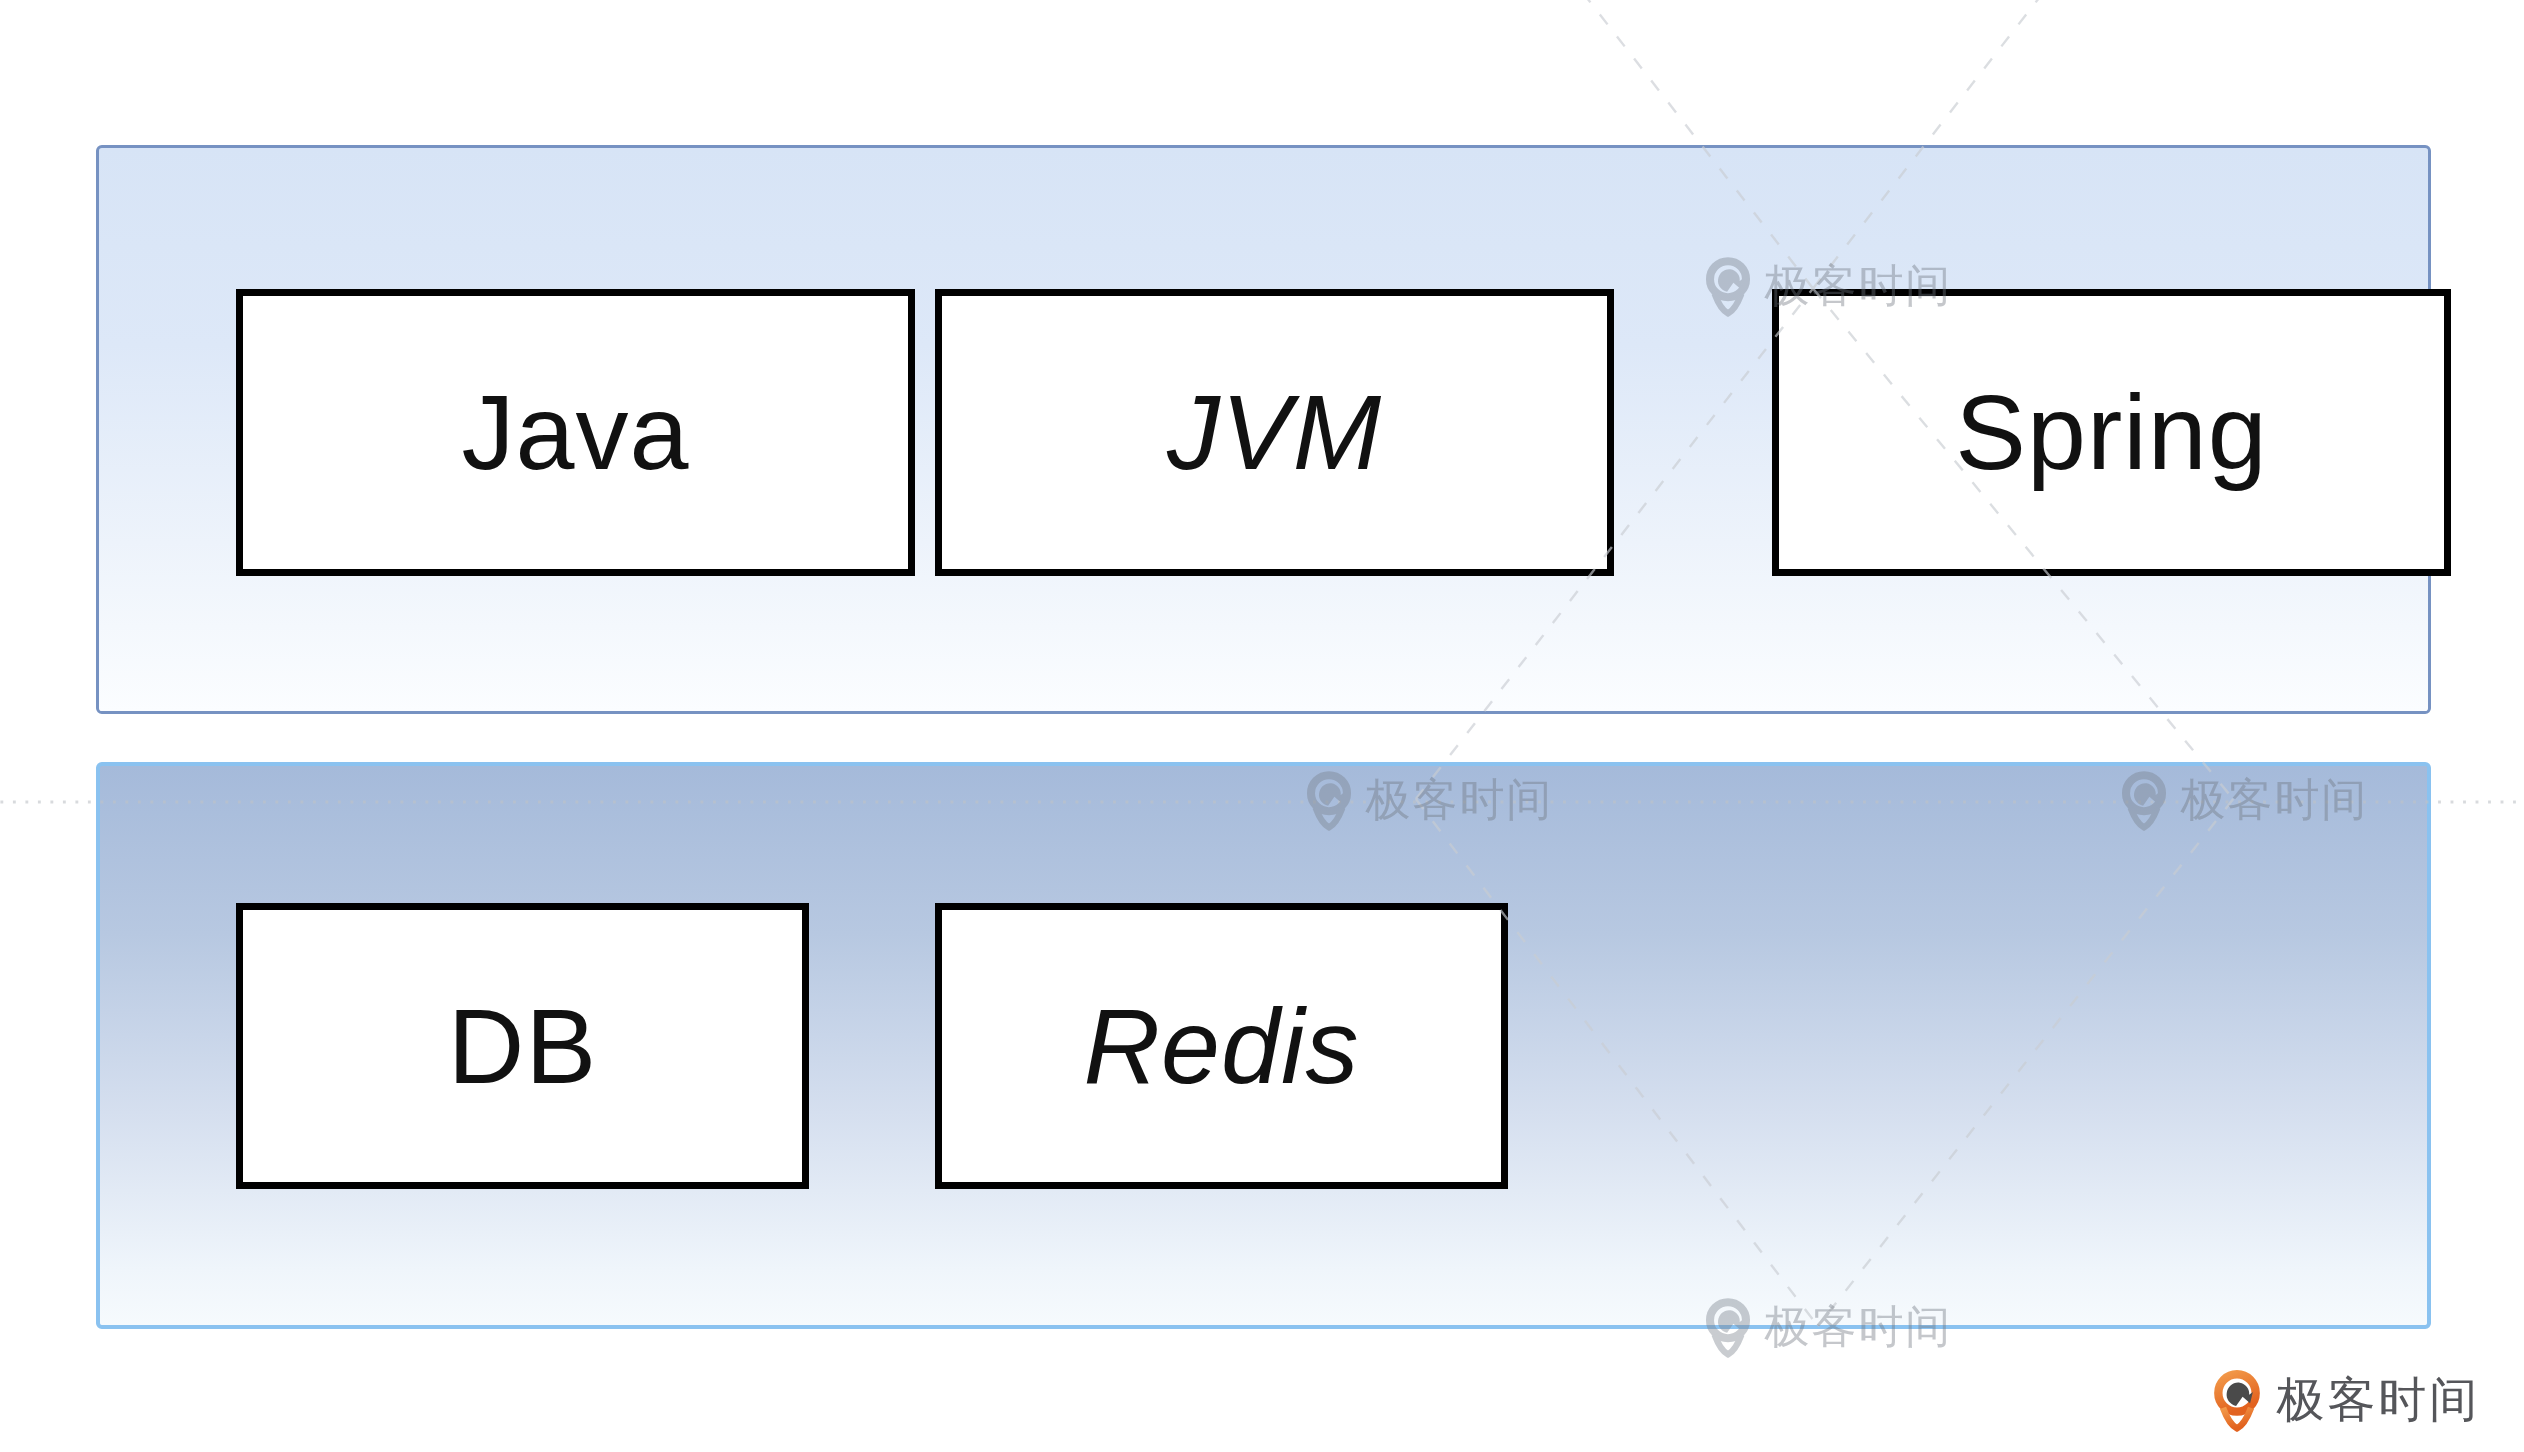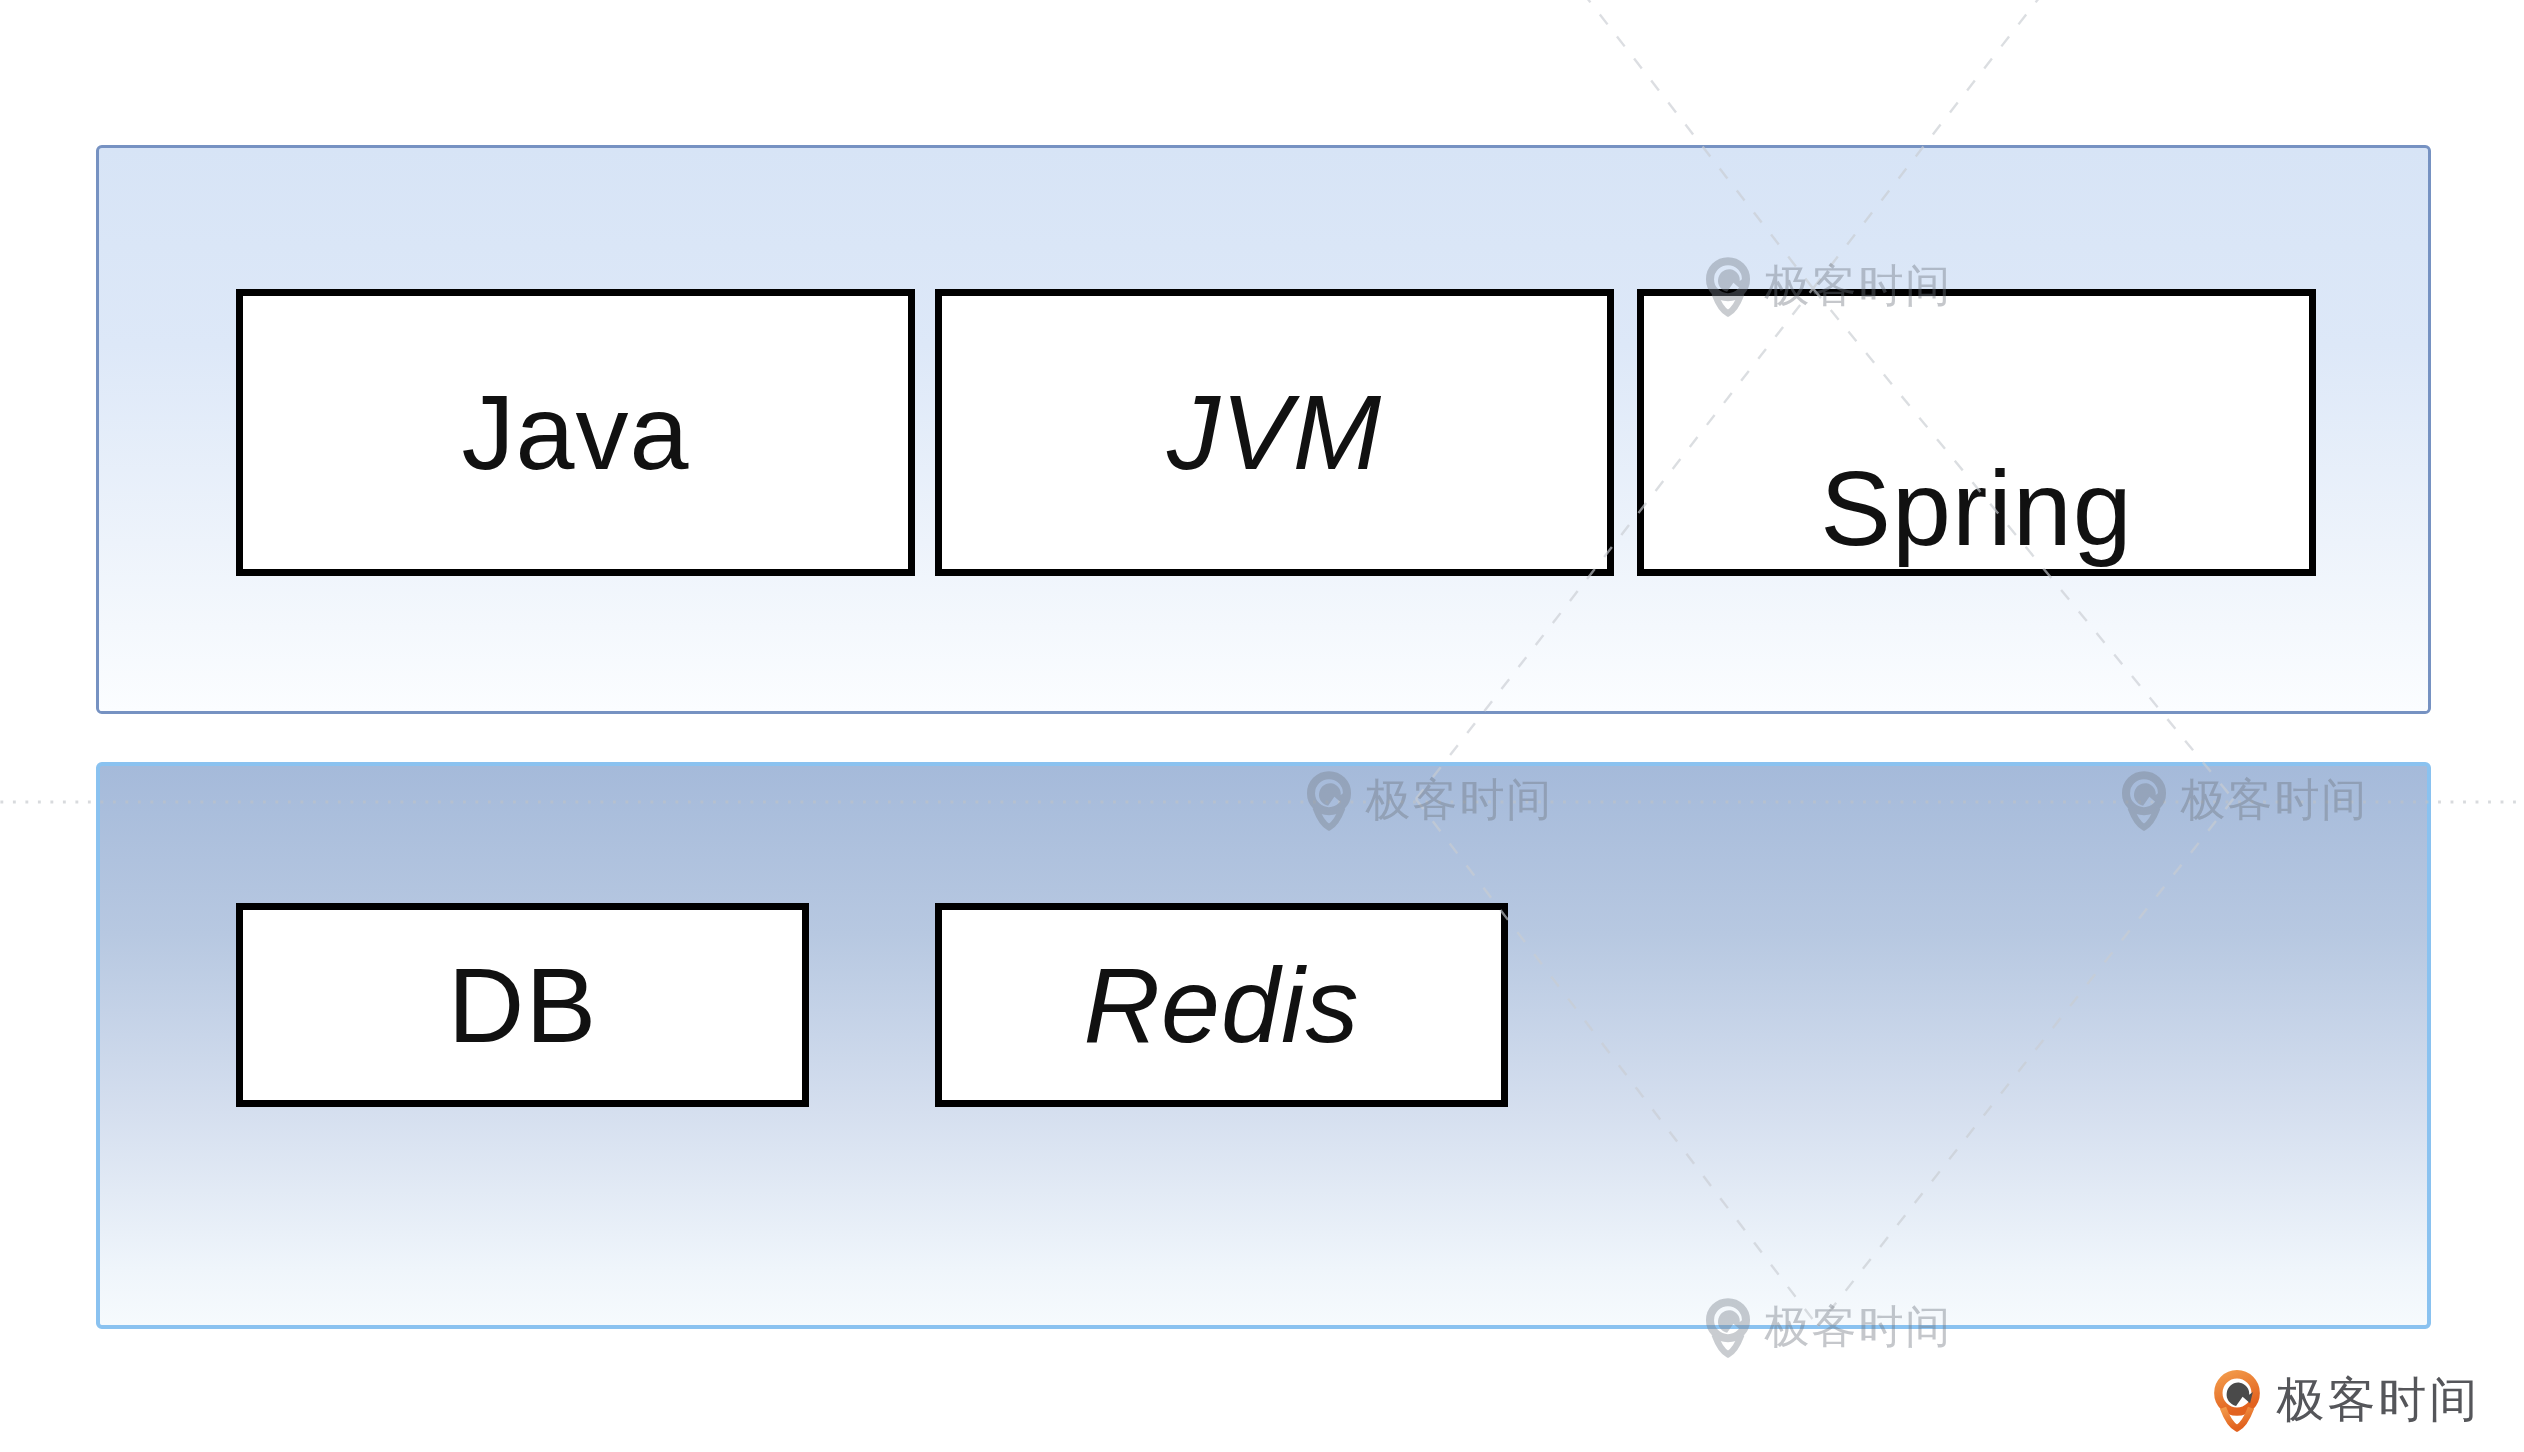--- a/index.html
+++ b/index.html
@@ -20,24 +20,24 @@
     background:linear-gradient(180deg,#a5bada 0%,#b7c8e1 30%,#d5dfef 62%,#eff5fb 90%,#f6fafd 100%);
   }
   .decor { position:absolute; left:0; top:0; z-index:5; pointer-events:none; }
   .node {
     position:absolute; z-index:3;
     background:#ffffff; border:7.7px solid #000000; box-sizing:border-box;
     display:flex; align-items:center; justify-content:center;
   }
   .node span { font-size:106px; color:#111111; letter-spacing:1px; }
   .row1 { top:289px; height:287px; width:679px; }
-  .row2 { top:903px; height:204px; width:573px; }
+  .row2 { top:903px; height:286px; width:573px; }
   .col1 { left:236px; }
   .col2 { left:935px;font-style:italic; }
-  .col3 { left:1637px;align-items:flex-end; }
+  .col3 { left:1772px; }
   .wm {
     position:absolute; z-index:6; display:flex; align-items:center; gap:9.6px;
     opacity:0.40; pointer-events:none;
   }
   .wm-text { font-size:45px; color:#6f7680; letter-spacing:1.9px; white-space:nowrap; }
   .brand {
     position:absolute; left:2209px; top:1366px; z-index:7;
     display:flex; align-items:center; gap:11.5px;
   }
   .brand-text { font-size:48px; color:#55565a; letter-spacing:2.9px; white-space:nowrap; }

